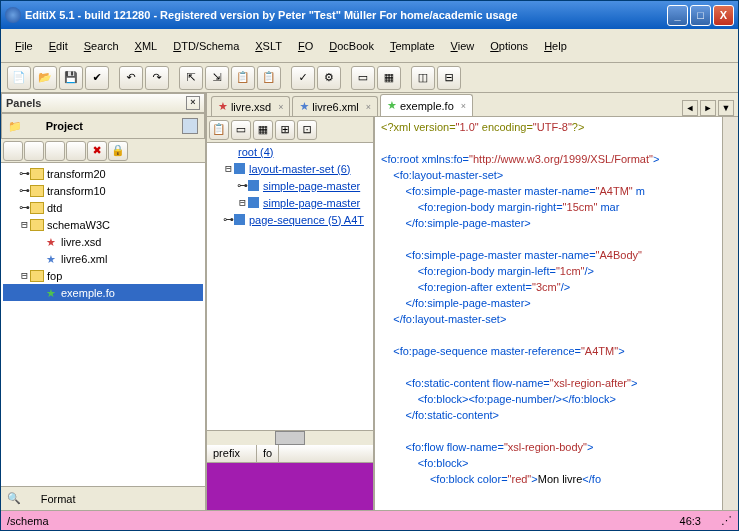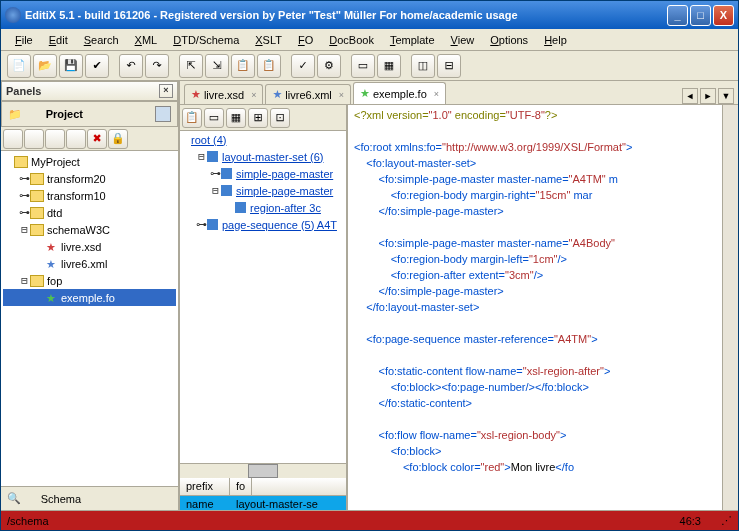--- a/index.html
+++ b/index.html
@@ -2,28 +2,28 @@
 <html><head>
 <meta charset="utf-8">
 <style>
 * { box-sizing: border-box; margin: 0; padding: 0; font-family: Tahoma, sans-serif; font-size: 11px; }
 body { width: 739px; height: 531px; background: #ece9d8; display: flex; flex-direction: column; border: 1px solid #003c74; overflow: hidden; }
 .titlebar { height: 28px; background: linear-gradient(#3a6ea5, #1e5799 0%, #2b6cc4 50%, #1e5799 100%); background: linear-gradient(to bottom, #4a8fe1, #0a5bbf); color: white; display: flex; align-items: center; padding: 0 4px; }
 .titlebar .icon { width: 16px; height: 16px; background: #fff; border-radius: 50%; margin-right: 4px; background: radial-gradient(circle, #6aa0e0, #2050a0); }
 .titlebar .title { flex: 1; font-weight: bold; }
 .titlebar .winbtn { width: 21px; height: 21px; margin-left: 2px; border: 1px solid #fff; border-radius: 3px; text-align: center; line-height: 19px; font-weight: bold; color: white; background: linear-gradient(#6699dd, #3366aa); }
 .titlebar .winbtn.close { background: linear-gradient(#e07050, #c03020); }
-.menubar { height: 22px; background: #ece9d8; display: flex; align-items: center; padding: 0 6px; border-bottom: 1px solid #aca899; }
+.menubar { height: 34px; background: #ece9d8; display: flex; align-items: center; padding: 0 6px; border-bottom: 1px solid #aca899; }
 .menubar span { padding: 2px 8px; }
 .menubar span u { text-decoration: underline; }
 .toolbar { height: 30px; background: #ece9d8; display: flex; align-items: center; padding: 2px 6px; border-bottom: 1px solid #aca899; gap: 2px; }
 .tbtn { width: 24px; height: 24px; border: 1px solid #aca899; background: linear-gradient(#fff, #e8e4d8); border-radius: 3px; display: flex; align-items: center; justify-content: center; }
 .tsep { width: 6px; }
 .main { flex: 1; display: flex; overflow: hidden; }
-.leftpanel { width: 179px; display: flex; flex-direction: column; border-right: 2px solid #aca899; }
+.leftpanel { width: 206px; display: flex; flex-direction: column; border-right: 2px solid #aca899; }
 .panelhdr { height: 20px; background: linear-gradient(#fdfdfb, #ece9d8); border: 1px solid #aca899; display: flex; align-items: center; padding: 0 4px; font-weight: bold; color: #333; }
 .panelhdr .sm { margin-left: auto; width: 14px; height: 14px; border: 1px solid #888; text-align: center; font-size: 9px; }
 .projhdr { height: 26px; display: flex; align-items: center; padding: 0 6px; border: 1px solid #aca899; background: #ece9d8; }
 .projhdr .t { font-weight: bold; margin-left: 24px; text-align: center; }
 .projhdr .sm { margin-left: auto; width: 16px; height: 16px; border: 1px solid #888; background: #cde; }
 .projtb { height: 24px; display: flex; align-items: center; padding: 2px; border-bottom: 1px solid #aca899; gap: 1px; }
 .tree { flex: 1; background: #fff; overflow: auto; padding: 2px; }
 .tree-item { display: flex; align-items: center; height: 17px; white-space: nowrap; }
 .tree-item.sel { background: #316ac5; color: white; }
 .toggle { width: 11px; text-align: center; color: #333; font-family: monospace; }
@@ -34,43 +34,43 @@
 .star-green { color: #50c050; }
 .xpathbar { height: 24px; display: flex; align-items: center; padding: 0 6px; border-top: 1px solid #aca899; }
 .midpanel { width: 168px; display: flex; flex-direction: column; border-right: 2px solid #aca899; }
 .tab { height: 20px; padding: 2px 6px; background: #ece9d8; border: 1px solid #aca899; border-bottom: none; border-radius: 3px 3px 0 0; display: flex; align-items: center; gap: 3px; }
 .tab.active { background: #fff; height: 22px; }
 .tab .x { color: #888; margin-left: 4px; font-size: 9px; }
 .midtb { height: 26px; display: flex; align-items: center; padding: 2px; gap: 2px; border-bottom: 1px solid #aca899; }
 .outlinetree { flex: 1; background: #fff; overflow: hidden; border-bottom: 1px solid #aca899; }
 .outlinetree .row { display: flex; align-items: center; height: 17px; padding-left: 2px; white-space: nowrap; }
 .boxicon { width: 11px; height: 11px; background: #4080d0; margin-right: 4px; }
-.prefixtable { height: 32px; background: #0ea5e9; }
+.prefixtable { height: 65px; background: #a21caf; }
 .prefixtable .hdr { display: flex; background: linear-gradient(#fff, #e8e4d8); border-bottom: 1px solid #aca899; height: 18px; }
 .prefixtable .hdr div { padding: 2px 6px; border-right: 1px solid #aca899; }
 .prefixtable .row { display: flex; padding: 2px 6px; }
 .editor { flex: 1; display: flex; flex-direction: column; background: #fff; }
 .etabs { height: 24px; display: flex; align-items: flex-end; padding: 0 4px; background: #ece9d8; border-bottom: 1px solid #aca899; gap: 2px; }
 .code { flex: 1; overflow: auto; padding: 2px 6px; font-family: 'Courier New', monospace; font-size: 12px; line-height: 16px; white-space: pre; position: relative; }
 .code .t-tag { color: #0050d0; }
 .code .t-attr { color: #b03030; }
 .code .t-pi { color: #808000; }
 .code .t-txt { color: #000; }
 .sb { position: absolute; right: 0; top: 0; bottom: 0; width: 16px; background: #e8e4d8; border-left: 1px solid #aca899; }
-.statusbar { height: 20px; background: #b91c1c; border-top: 1px solid #aca899; display: flex; align-items: center; padding: 0 6px; }
+.statusbar { height: 20px; background: #f9a8d4; border-top: 1px solid #aca899; display: flex; align-items: center; padding: 0 6px; }
 .statusbar .r { margin-left: auto; }
 .navbtns { margin-left: auto; display: flex; gap: 2px; }
 .navbtns div { width: 16px; height: 16px; border: 1px solid #aca899; background: #ece9d8; text-align: center; font-size: 9px; line-height: 14px; }
 </style>
 </head>
 <body>
 
 <div class="titlebar">
   <div class="icon"></div>
-  <div class="title">EditiX 5.1 - build 161206 - Registered version by Peter "Test" Müller For home/academic usage</div>
+  <div class="title">EditiX 5.1 - build 121280 - Registered version by Peter "Test" Müller For home/academic usage</div>
   <div class="winbtn">_</div>
   <div class="winbtn">□</div>
   <div class="winbtn close">X</div>
 </div>
 
 <div class="menubar" id="menubar">
     <span><u>F</u>ile</span>
     <span><u>E</u>dit</span>
     <span><u>S</u>earch</span>
     <span><u>X</u>ML</span>
@@ -122,25 +122,20 @@
     </div>
     <div class="projtb">
       <div class="tbtn" style="width:20px;height:20px"></div>
       <div class="tbtn" style="width:20px;height:20px"></div>
       <div class="tbtn" style="width:20px;height:20px"></div>
       <div class="tbtn" style="width:20px;height:20px"></div>
       <div class="tbtn" style="width:20px;height:20px;color:#c00">✖</div>
       <div class="tbtn" style="width:20px;height:20px;color:#ca0">🔒</div>
     </div>
     <div class="tree" id="projtree">
-        <div class="tree-item" style="padding-left: 0px;">
-          <span class="toggle"></span>
-          <span class="foldicon"></span>
-          <span>MyProject</span>
-        </div>
         <div class="tree-item" style="padding-left: 16px;">
           <span class="toggle">⊶</span>
           <span class="foldicon"></span>
           <span>transform20</span>
         </div>
         <div class="tree-item" style="padding-left: 16px;">
           <span class="toggle">⊶</span>
           <span class="foldicon"></span>
           <span>transform10</span>
         </div>
@@ -170,21 +165,21 @@
           <span>fop</span>
         </div>
         <div class="tree-item sel" style="padding-left: 32px;">
           <span class="toggle"></span>
           <span class="fileicon star-green">★</span>
           <span>exemple.fo</span>
         </div>
       </div>
     <div class="xpathbar">
       <span>🔍</span>
-      <span style="margin-left:20px">Schema</span>
+      <span style="margin-left:20px">Format</span>
       <div class="sm" style="margin-left:auto"></div>
     </div>
   </div>
 
   <div style="flex:1;display:flex;flex-direction:column">
     <div class="etabs" id="etabs">
       <div class="tab">
           <span style="color:#d04040">★</span>
           <span>livre.xsd</span>
           <span class="x">×</span>
@@ -208,64 +203,55 @@
     <div style="flex:1;display:flex;overflow:hidden">
       <div class="midpanel">
         <div class="midtb">
           <div class="tbtn" style="width:20px;height:20px">📋</div>
           <div class="tbtn" style="width:20px;height:20px">▭</div>
           <div class="tbtn" style="width:20px;height:20px">▦</div>
           <div class="tbtn" style="width:20px;height:20px">⊞</div>
           <div class="tbtn" style="width:20px;height:20px">⊡</div>
         </div>
         <div class="outlinetree" id="outlinetree">
-            <div class="row" style="padding-left: 0;">
+            <div class="row" style="padding-left: 20px;">
               <span class="toggle"></span>
               <span style="color:#0040c0;text-decoration:underline">root (4)</span>
             </div>
             <div class="row" style="padding-left: 16px;">
               <span class="toggle">⊟</span>
               <span class="boxicon"></span>
               <span style="color:#0040c0;text-decoration:underline">layout-master-set (6)</span>
             </div>
             <div class="row" style="padding-left: 30px;">
               <span class="toggle">⊶</span>
               <span class="boxicon"></span>
               <span style="color:#0040c0;text-decoration:underline">simple-page-master</span>
             </div>
             <div class="row" style="padding-left: 30px;">
               <span class="toggle">⊟</span>
               <span class="boxicon"></span>
               <span style="color:#0040c0;text-decoration:underline">simple-page-master</span>
-            </div>
-            <div class="row" style="padding-left: 44px;">
-              <span class="toggle"></span>
-              <span class="boxicon"></span>
-              <span style="color:#0040c0;text-decoration:underline">region-after  3c</span>
             </div>
             <div class="row" style="padding-left: 16px;">
               <span class="toggle">⊶</span>
               <span class="boxicon"></span>
               <span style="color:#0040c0;text-decoration:underline">page-sequence (5)  A4T</span>
             </div>
           </div>
         <div style="height:14px;background:#ece9d8;display:flex">
             <div style="flex:1"></div>
             <div style="width:30px;background:#ccc;border:1px solid #888"></div>
             <div style="flex:1"></div>
           </div>
         <div class="prefixtable">
           <div class="hdr">
             <div style="width:50px">prefix</div>
             <div>fo</div>
           </div>
-          <div class="row">
-            <div style="width:50px">name</div>
-            <div>layout-master-se</div>
-          </div>
         </div>
       </div>
       <div class="editor">
         <div class="code" id="code"><div><span class="t-pi">&lt;?xml version=</span><span class="t-attr">"1.0"</span><span class="t-pi"> encoding=</span><span class="t-attr">"UTF-8"</span><span class="t-pi">?&gt;</span></div><div>&nbsp;</div><div><span class="t-tag">&lt;fo:root xmlns:fo=</span><span class="t-attr">"http://www.w3.org/1999/XSL/Format"</span><span class="t-tag">&gt;</span></div><div><span class="t-txt">    </span><span class="t-tag">&lt;fo:layout-master-set&gt;</span></div><div><span class="t-txt">        </span><span class="t-tag">&lt;fo:simple-page-master master-name=</span><span class="t-attr">"A4TM"</span><span class="t-tag"> m</span></div><div><span class="t-txt">            </span><span class="t-tag">&lt;fo:region-body margin-right=</span><span class="t-attr">"15cm"</span><span class="t-tag"> mar</span></div><div><span class="t-txt">        </span><span class="t-tag">&lt;/fo:simple-page-master&gt;</span></div><div>&nbsp;</div><div><span class="t-txt">        </span><span class="t-tag">&lt;fo:simple-page-master master-name=</span><span class="t-attr">"A4Body"</span></div><div><span class="t-txt">            </span><span class="t-tag">&lt;fo:region-body margin-left=</span><span class="t-attr">"1cm"</span><span class="t-tag">/&gt;</span></div><div><span class="t-txt">            </span><span class="t-tag">&lt;fo:region-after extent=</span><span class="t-attr">"3cm"</span><span class="t-tag">/&gt;</span></div><div><span class="t-txt">        </span><span class="t-tag">&lt;/fo:simple-page-master&gt;</span></div><div><span class="t-txt">    </span><span class="t-tag">&lt;/fo:layout-master-set&gt;</span></div><div>&nbsp;</div><div><span class="t-txt">    </span><span class="t-tag">&lt;fo:page-sequence master-reference=</span><span class="t-attr">"A4TM"</span><span class="t-tag">&gt;</span></div><div>&nbsp;</div><div><span class="t-txt">        </span><span class="t-tag">&lt;fo:static-content flow-name=</span><span class="t-attr">"xsl-region-after"</span><span class="t-tag">&gt;</span></div><div><span class="t-txt">            </span><span class="t-tag">&lt;fo:block&gt;&lt;fo:page-number/&gt;&lt;/fo:block&gt;</span></div><div><span class="t-txt">        </span><span class="t-tag">&lt;/fo:static-content&gt;</span></div><div>&nbsp;</div><div><span class="t-txt">        </span><span class="t-tag">&lt;fo:flow flow-name=</span><span class="t-attr">"xsl-region-body"</span><span class="t-tag">&gt;</span></div><div><span class="t-txt">            </span><span class="t-tag">&lt;fo:block&gt;</span></div><div><span class="t-txt">                </span><span class="t-tag">&lt;fo:block color=</span><span class="t-attr">"red"</span><span class="t-tag">&gt;</span><span class="t-txt">Mon livre</span><span class="t-tag">&lt;/fo</span></div><div class="sb"></div></div>
       </div>
     </div>
   </div>
 </div>
 
 <div class="statusbar">

